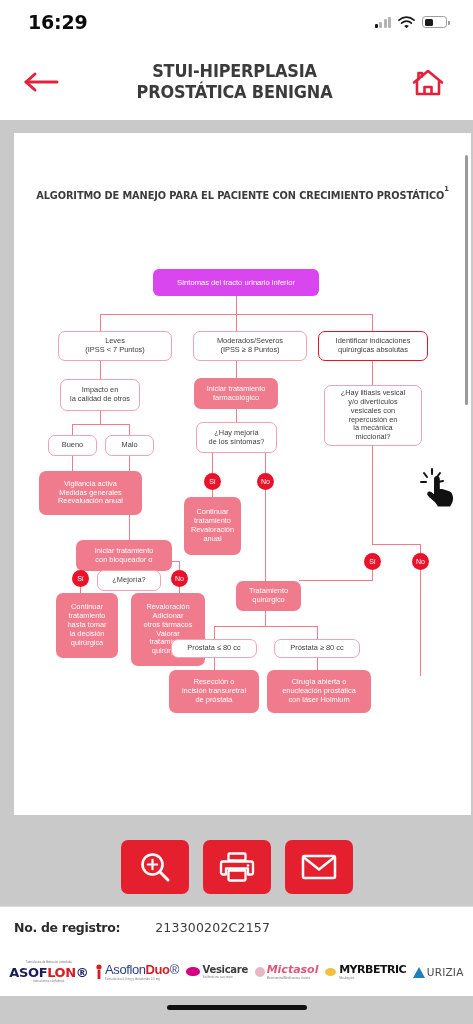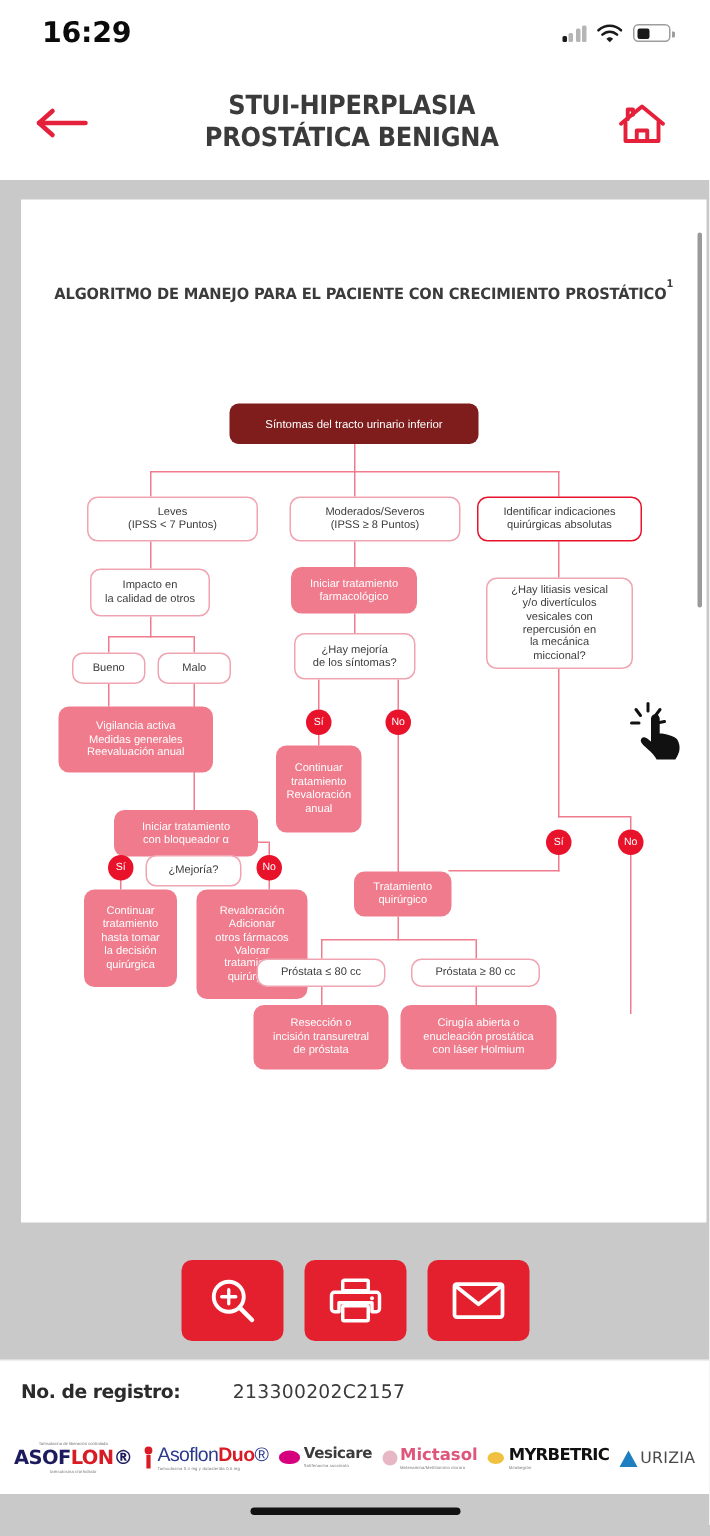--- a/index.html
+++ b/index.html
@@ -69,21 +69,21 @@
   }
   .chart-title sup{ font-size:7px; top:-4px; position:relative; }
 
   
   .flow{ position:absolute; left:0; top:0; width:445px; height:682px; }
   .node{
     position:absolute; display:flex; align-items:center; justify-content:center;
     text-align:center; border-radius:7px; line-height:1.2;
     font-size:7.4px; padding:3px 4px;
   }
-  .n-solid-strong{ background:#7f1d1d; color:#fff; font-size:7.6px; border-radius:6px; }
+  .n-solid-strong{ background:#d946ef; color:#fff; font-size:7.6px; border-radius:6px; }
   .n-solid{ background:#ef7b8c; color:#ffffff; }
   .n-outline{ background:#ffffff; color:#3b3b3b; border:1.2px solid #f0a3b0; }
   .n-outline-strong{ background:#ffffff; color:#3b3b3b; border:1.7px solid #e8132b; }
   .pill{
     position:absolute; border-radius:50%; background:#e8132b; color:#fff;
     display:flex; align-items:center; justify-content:center;
     font-size:7px; width:17px; height:17px; z-index:3;
   }
   .ln{ position:absolute; background:#ef7b8c; }
   .lnv{ width:1.2px; }
@@ -127,21 +127,21 @@
   .b-asoflon .b-main{ font-size:13px; color:#1b1b5e; letter-spacing:-.4px; }
   .b-asoflon .b-main span{ color:#d81b24; }
   .b-asoflonduo{ flex-direction:row; align-items:center; gap:2px; }
   .b-asoflonduo .dd{ font-size:13px; color:#2b3a8f; font-weight:500; letter-spacing:-.4px;}
   .b-asoflonduo .dd b{ color:#d81b24; font-weight:800; }
   .b-vesicare{ flex-direction:row; align-items:center; gap:3px; }
   .vs-mark{ width:14px;height:9px;background:#d6007f;border-radius:50% 50% 45% 45%;}
   .b-vesicare .b-main{ font-size:10px; color:#3b3b3b; font-weight:700; letter-spacing:-.3px;}
   .b-mictasol{ flex-direction:row; align-items:center; gap:2px;}
   .mc-mark{ width:10px;height:10px;border-radius:50%;background:#e8b7c6;}
-  .b-mictasol .b-main{ font-size:11px; color:#e0557a; font-weight:700;}
+  .b-mictasol .b-main{ font-size:11px; color:#e0557a; font-style:italic; font-weight:700;}
   .b-myrbetric{ flex-direction:row; align-items:center; gap:3px;}
   .my-mark{ width:11px;height:8px;border-radius:50%;background:#f0c040;}
   .b-myrbetric .b-main{ font-size:11px; color:#111; letter-spacing:-.5px;}
   .b-urizia{ flex-direction:row; align-items:flex-start; gap:2px;}
   .uz-mark{ width:0;height:0;border-left:6px solid transparent;border-right:6px solid transparent;
             border-bottom:11px solid #1e7fc0;}
   .b-urizia .b-main{ font-size:10.5px; color:#4a4a4a; font-weight:500; letter-spacing:.2px;}
 
   .home-indicator{
     position:absolute; left:50%; transform:translateX(-50%); bottom:14px;

